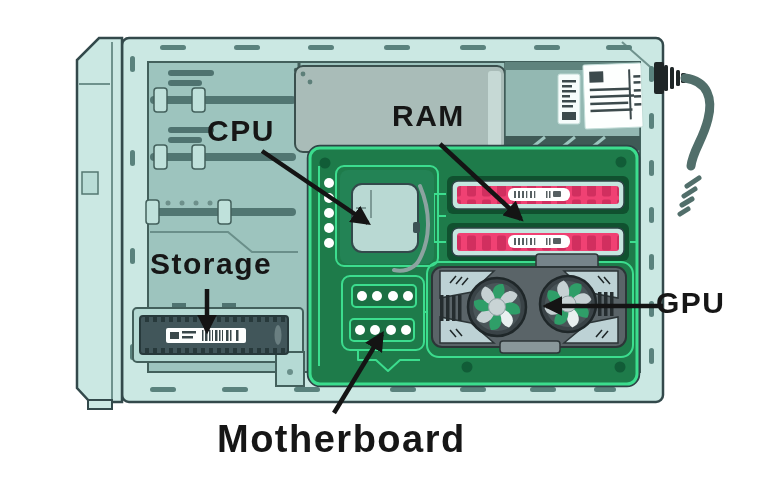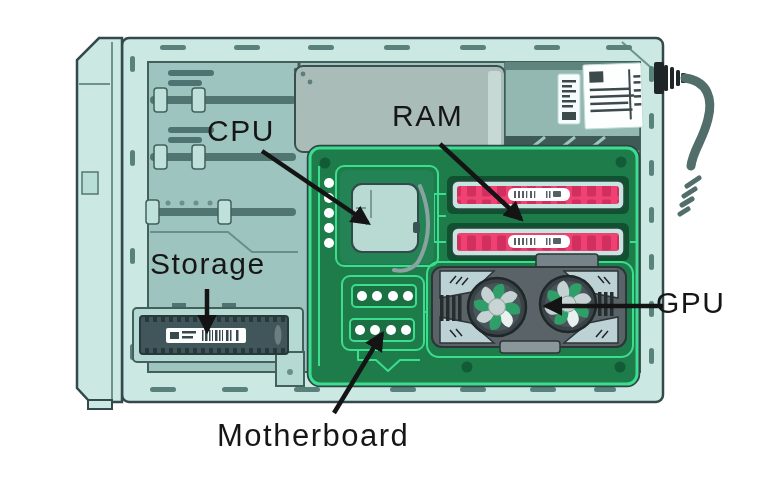--- a/index.html
+++ b/index.html
@@ -2,24 +2,24 @@
 <html><head>
 <meta charset="utf-8">
 <style>
   html,body{margin:0;padding:0;background:#ffffff;}
   .stage{
     position:relative;width:768px;height:480px;background:#ffffff;overflow:hidden;
     font-family:"Liberation Sans", sans-serif;
   }
   .stage svg{position:absolute;left:0;top:0;}
   .lbl{
-    position:absolute;color:#161616;font-weight:400;letter-spacing:1.5px;
+    position:absolute;color:#161616;font-weight:700;letter-spacing:1.5px;
     font-size:30px;line-height:1;white-space:nowrap;user-select:none;
   }
-  .lbl.big{font-size:31px;}
+  .lbl.big{font-size:38px;}
 </style>
 </head>
 <body>
 
 <div class="stage">
 
 <svg width="768" height="480" viewBox="0 0 768 480">
   <defs>
     <marker id="ah" viewBox="0 0 10 10" refX="8.2" refY="5" markerWidth="4.4" markerHeight="4.4" orient="auto-start-reverse">
       <path d="M0,0 L10,5 L0,10 Z" fill="#141414"></path>

